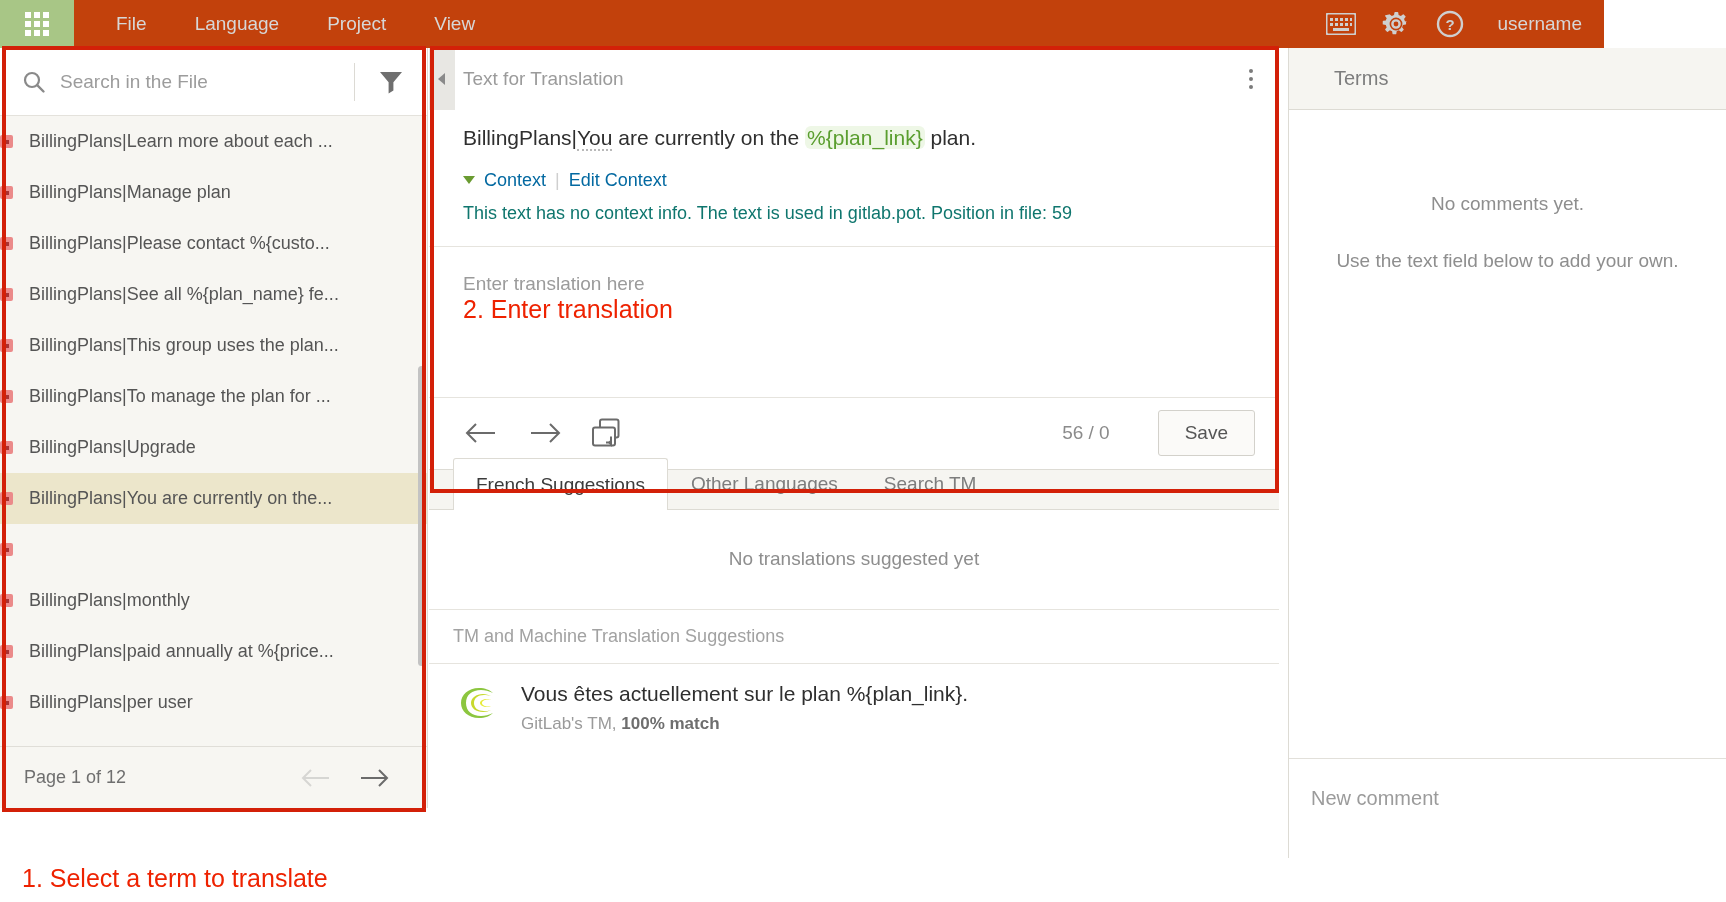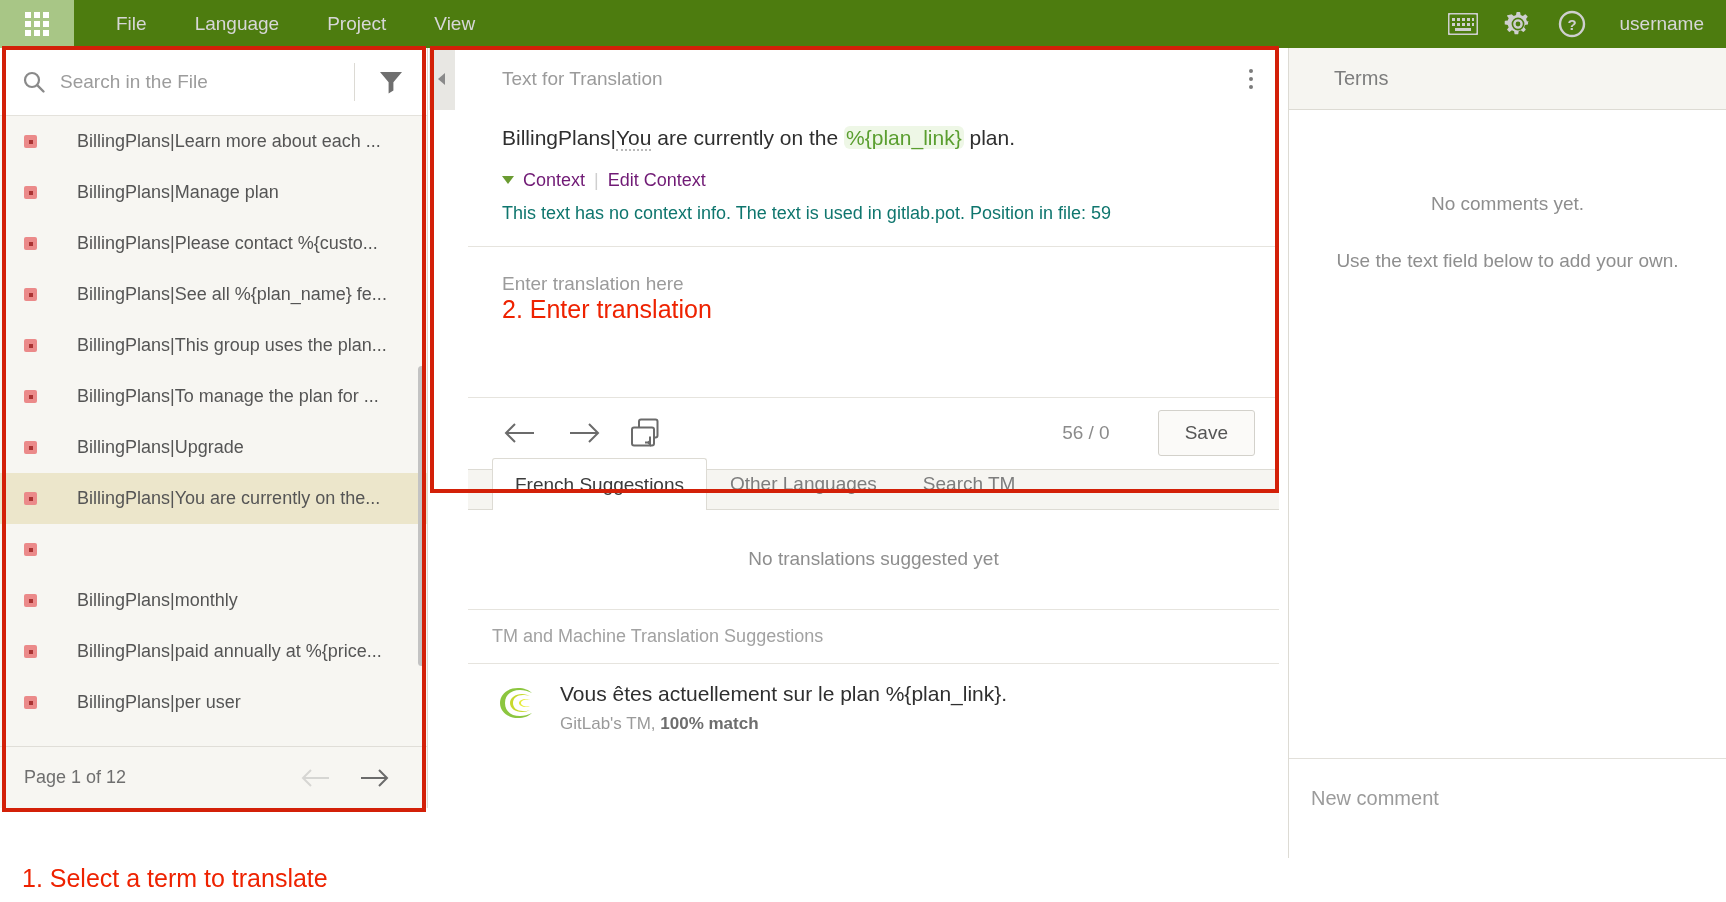--- a/index.html
+++ b/index.html
@@ -7,22 +7,22 @@
   html, body {
     width: 1726px; height: 902px;
     background: #ffffff;
     font-family: "Liberation Sans", sans-serif;
     overflow: hidden;
   }
   .app { position: relative; width: 1726px; height: 902px; }
 
   
   .topbar {
-    position: absolute; left: 0; top: 0; width: 1726px; height: 48px;
-    background: #4d7c0f; display: flex; align-items: stretch;
+    position: absolute; left: 0; top: 0; width: 1604px; height: 48px;
+    background: #c2410c; display: flex; align-items: stretch;
   }
   .grid-launcher {
     width: 74px; background: #a8c686; display: flex;
     align-items: center; justify-content: center; cursor: pointer;
   }
   .grid-glyph { display: grid; grid-template-columns: repeat(3, 6px);
     grid-template-rows: repeat(3, 6px); gap: 3px; }
   .grid-glyph i { background: #ffffff; display: block; width: 6px; height: 6px; }
   .menu { display: flex; align-items: center; padding-left: 18px; }
   .menu-item {
@@ -50,22 +50,22 @@
     font-family: "Liberation Sans", sans-serif; background: transparent;
   }
   .search-input::placeholder { color: #9c9c9c; }
   .search-divider { width: 1px; height: 38px; background: #dcdad4; }
   .filter-btn {
     width: 72px; display: flex; align-items: center; justify-content: center;
     cursor: pointer;
   }
   .term-list { flex: 1; overflow: hidden; position: relative; }
   .term-item {
-    height: 51px; display: flex; align-items: center; padding-left: 24px;
-    cursor: pointer; position: relative; gap: 24px;
+    height: 51px; display: flex; align-items: center; 
+    cursor: pointer; position: relative;
   }
   .term-item.selected { background: #ece6cb; }
   .status-dot {
     width: 13px; height: 13px; border-radius: 2px; background: #eb8a8a;
     flex: 0 0 13px; margin-right: 16px; display: flex;
     align-items: center; justify-content: center;
   }
   .status-dot i { width: 4px; height: 4px; background: #a33; display: block; }
   .term-label {
     font-size: 18px; color: #555555; white-space: nowrap;
@@ -80,21 +80,21 @@
     display: flex; align-items: center; padding: 9px 24px; background: #f7f6f2;
   }
   .pager-text { font-size: 18px; color: #6f6f6f; }
   .pager-spacer { flex: 1; }
   .pager-btn { padding: 0 12px; cursor: pointer; display: flex; align-items: center; }
   .pager-btn.disabled { opacity: .35; cursor: default; }
 
   
   .center-panel {
     position: absolute; left: 429px; top: 48px; width: 850px; height: 810px;
-    background: #ffffff; display: flex; flex-direction: column; padding-left: 39px;
+    background: #ffffff; display: flex; flex-direction: column;
   }
   .collapse-tab {
     position: absolute; left: 0; top: 0; width: 26px; height: 62px;
     background: #e8e7e3; display: flex; align-items: center;
     justify-content: center; cursor: pointer; z-index: 3;
   }
   .source-block { padding: 0 0 0 0; background: #ffffff; border-bottom: 1px solid #e6e4de; }
   .source-header {
     height: 62px; display: flex; align-items: center;
     padding-left: 34px; padding-right: 18px;
@@ -110,21 +110,21 @@
   .placeholder-tag { color: #5a9e2f; background: #eef7e6; padding: 0 2px; border-radius: 6px; }
   .context-row {
     padding: 16px 30px 0 34px; font-size: 18px; display: flex;
     align-items: center; gap: 9px;
   }
   .caret-down {
     width: 0; height: 0; border-left: 6px solid transparent;
     border-right: 6px solid transparent; border-top: 8px solid #6a9b31;
     display: inline-block; cursor: pointer;
   }
-  .ctx-link { color: #701a75; cursor: pointer; }
+  .ctx-link { color: #0369a1; cursor: pointer; }
   .ctx-sep { color: #cfcfcf; }
   .context-note {
     padding: 12px 30px 22px 34px; font-size: 18px; color: #0f766e;
   }
   .translate-area {
     flex: 0 0 auto; min-height: 150px; padding: 26px 30px 10px 34px;
     position: relative; cursor: text; background: #ffffff;
   }
   .tr-placeholder { font-size: 19px; color: #9b9b9b; }
   .annot-inline {

